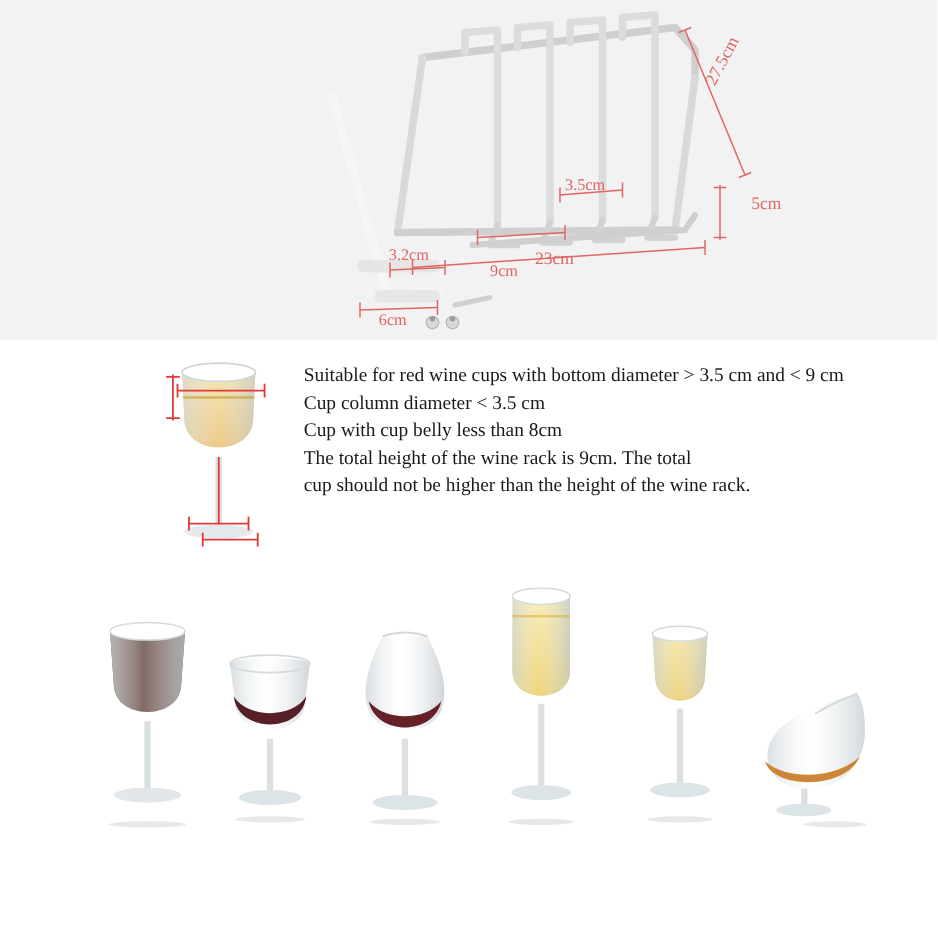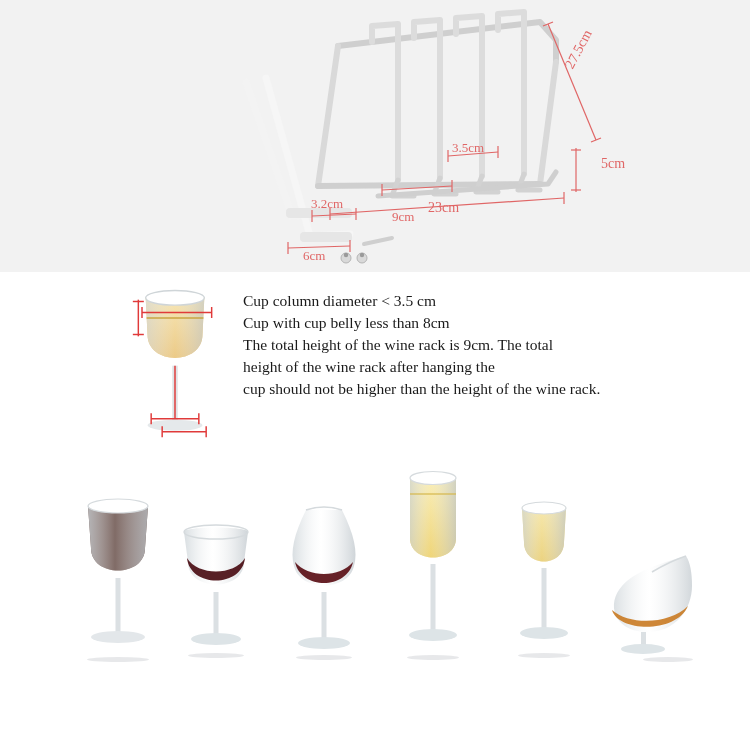--- a/index.html
+++ b/index.html
@@ -220,24 +220,24 @@
     <path d="M34 144 L34 156"></path>
     <path d="M86 144 L86 156"></path>
     <path d="M60 92 L60 150"></path>
     <path d="M46 164 L94 164"></path>
     <path d="M46 158 L46 170"></path>
     <path d="M94 158 L94 170"></path>
   </g>
 </svg>
 
 <div class="spec-block">
+  <div class="spec-line">Suitable for red wine cups with bottom diameter &gt; 3.5 cm and &lt; 9 cm</div>
   <div class="spec-line">Cup column diameter &lt; 3.5 cm</div>
   <div class="spec-line">Cup with cup belly less than 8cm</div>
   <div class="spec-line">The total height of the wine rack is 9cm. The total</div>
-  <div class="spec-line">height of the wine rack after hanging the</div>
   <div class="spec-line">cup should not be higher than the height of the wine rack.</div>
 </div>
 
 <div class="glasses-row">
 
   <div class="glass-item" style="left:72px; bottom:38px;">
     <svg width="92" height="168" viewBox="0 0 92 168">
       <defs>
         <linearGradient id="g1" x1="0" y1="0" x2="1" y2="0">
           <stop offset="0%" stop-color="#cfd6da" stop-opacity="0.8"></stop>

